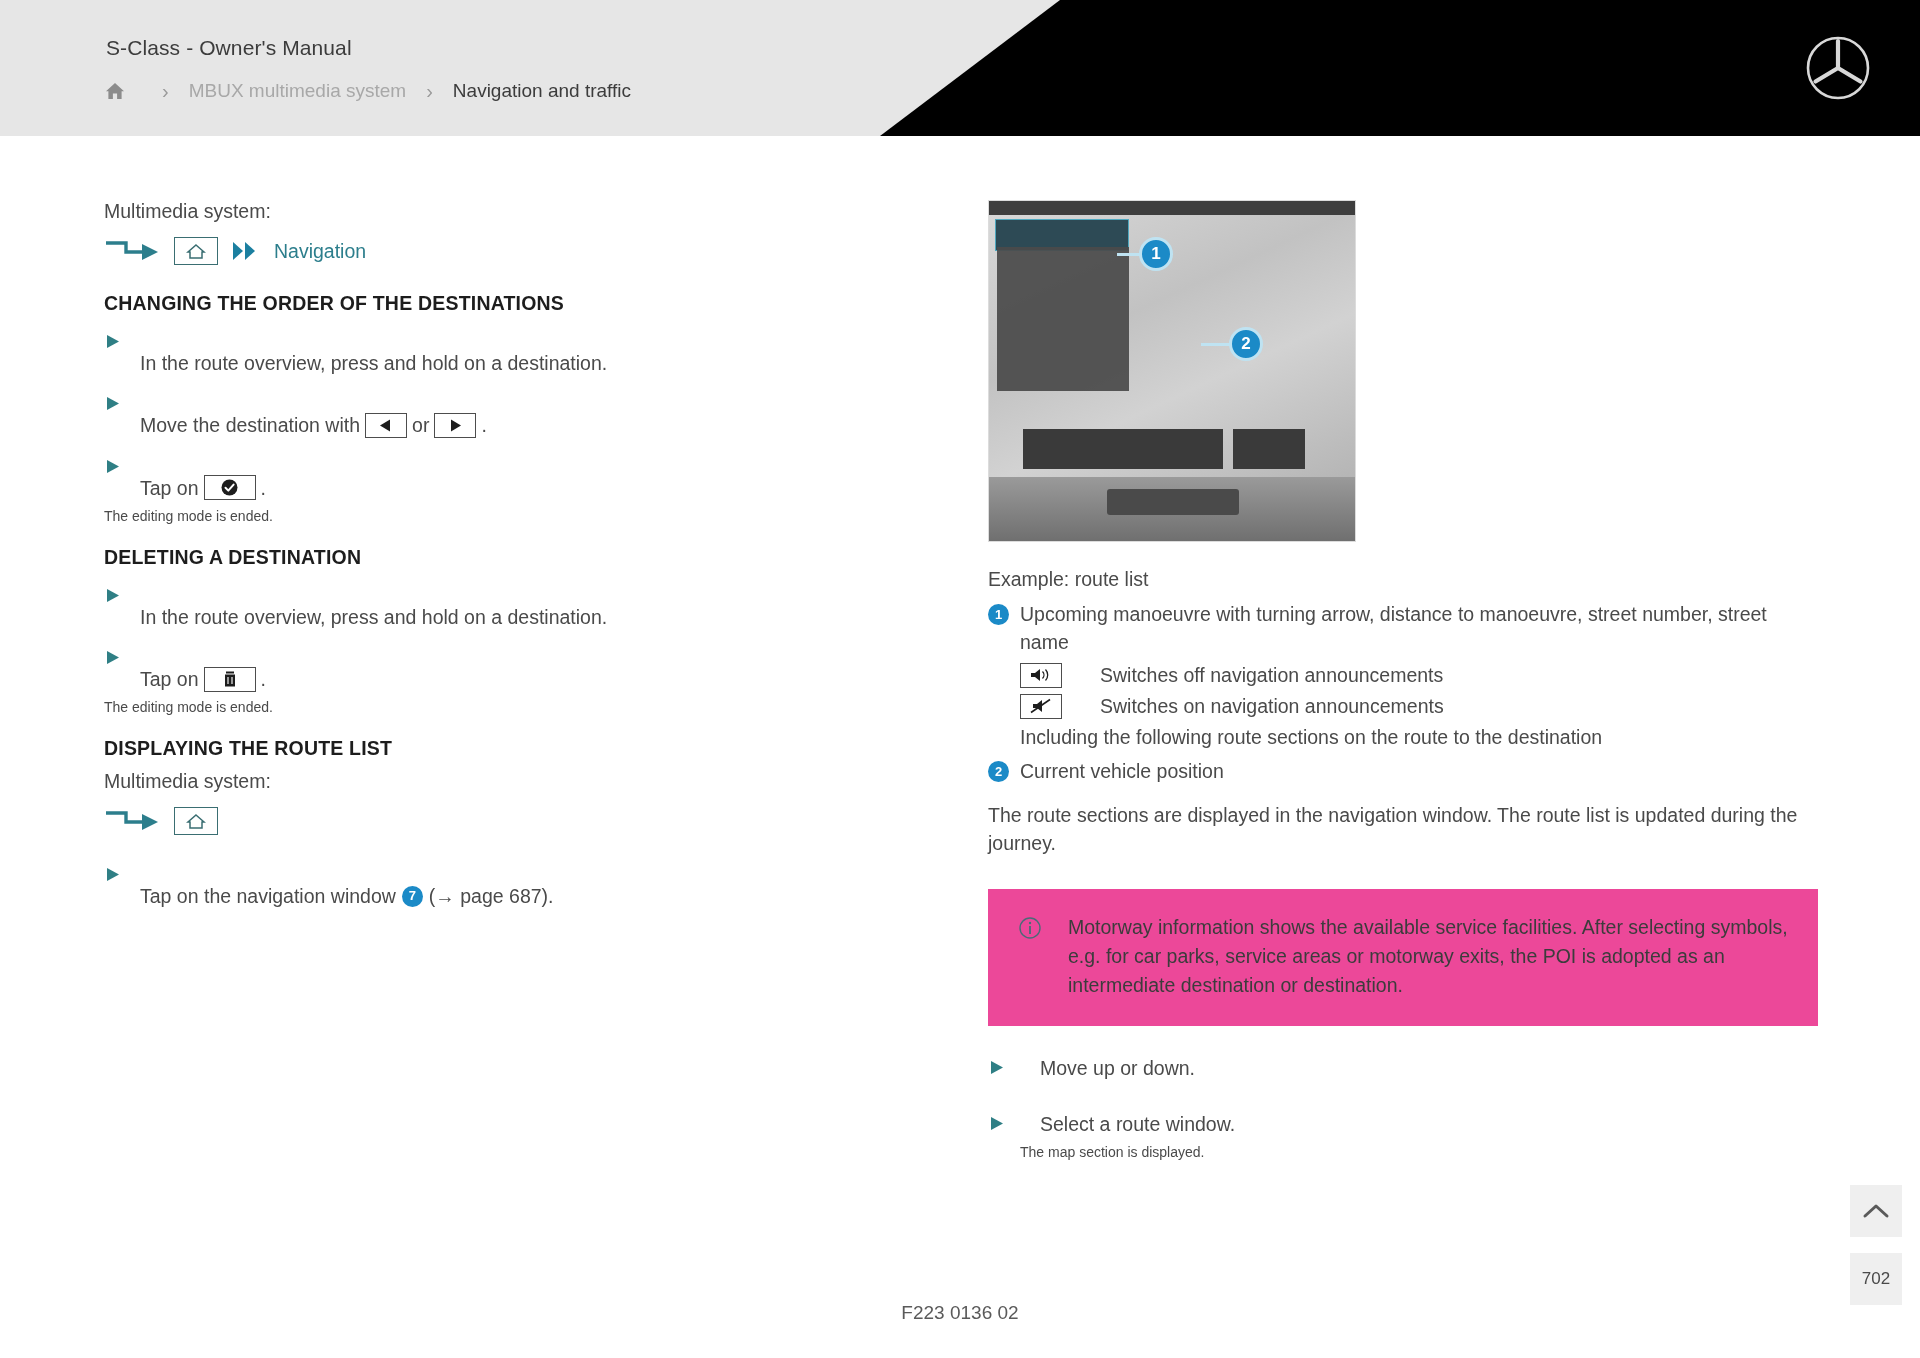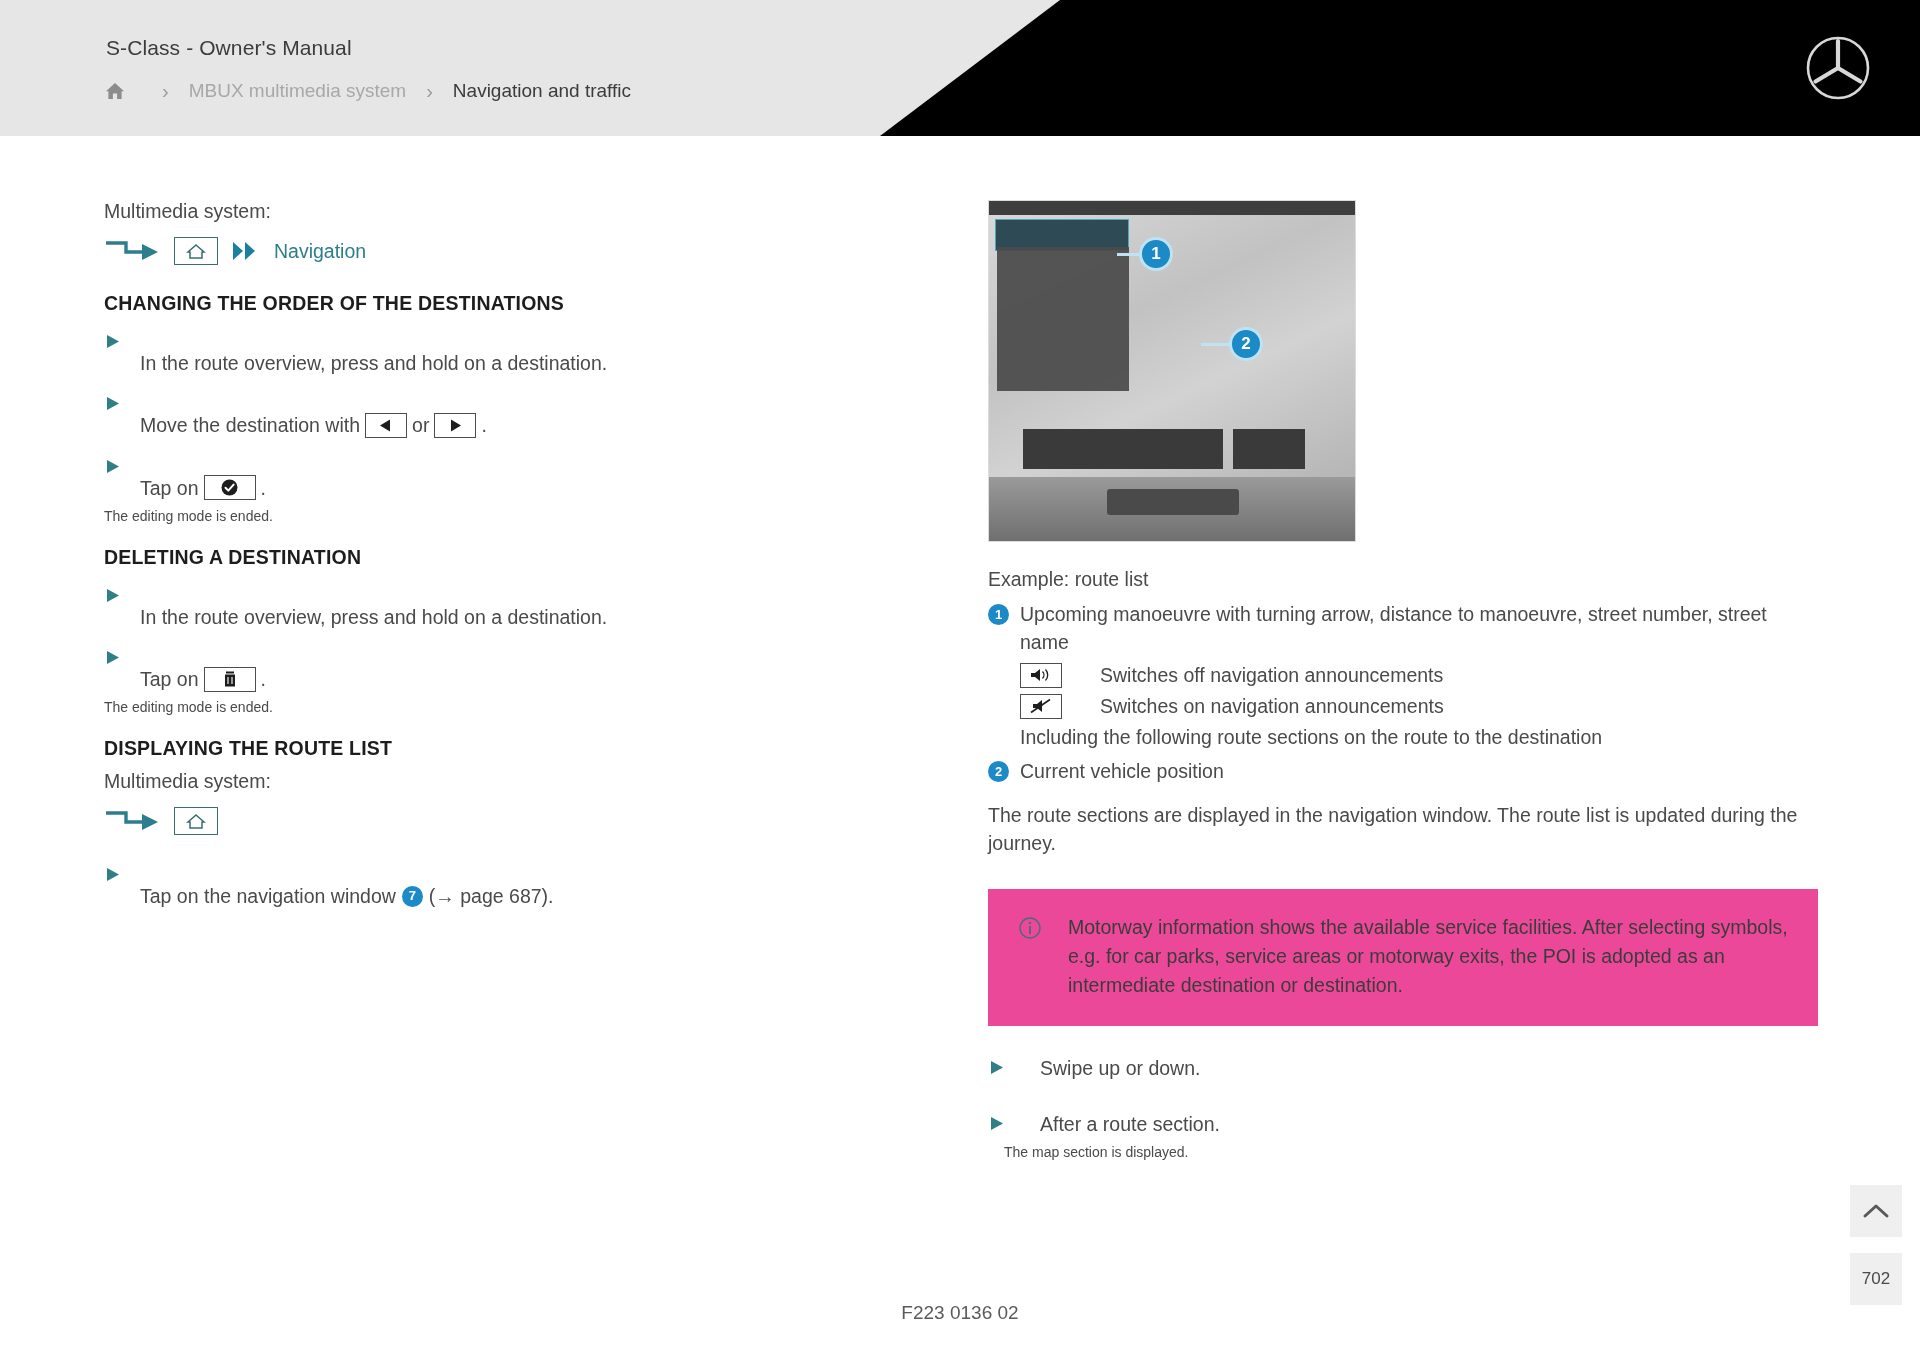--- a/index.html
+++ b/index.html
@@ -372,30 +372,30 @@
         <circle cx="12" cy="7" r="1.2" fill="#4a6b78"></circle>
         <rect x="11.1" y="10" width="1.8" height="8" fill="#4a6b78"></rect>
       </svg>
       <div class="note-text">Motorway information shows the available service facilities. After selecting symbols, e.g. for car parks, service areas or motorway exits, the POI is adopted as an intermediate destination or destination.</div>
     </div>
 
     <div class="rbullet">
       <svg class="bullet-tri" viewBox="0 0 14 15">
         <path d="M1 1 L13 7.5 L1 14 Z" fill="#2f7f85"></path>
       </svg>
-      <div class="bullet-text">Swipe up or down.</div>
+      <div class="bullet-text">Move up or down.</div>
     </div>
 
     <div class="rbullet">
       <svg class="bullet-tri" viewBox="0 0 14 15">
         <path d="M1 1 L13 7.5 L1 14 Z" fill="#2f7f85"></path>
       </svg>
       <div>
-        <div class="bullet-text">After a route section.</div>
-        <div class="subline" style="margin-left:0;">The map section is displayed.</div>
+        <div class="bullet-text">Select a route window.</div>
+        <div class="subline" style="margin-left:16px;">The map section is displayed.</div>
       </div>
     </div>
   </div>
 
   <div class="fab fab-top">
     <svg width="28" height="20" viewBox="0 0 28 20">
       <path d="M3 15 L14 5 L25 15" stroke="#5a5a5a" stroke-width="3" fill="none" stroke-linecap="round" stroke-linejoin="round"></path>
     </svg>
   </div>
   <div class="fab fab-page">702</div>

